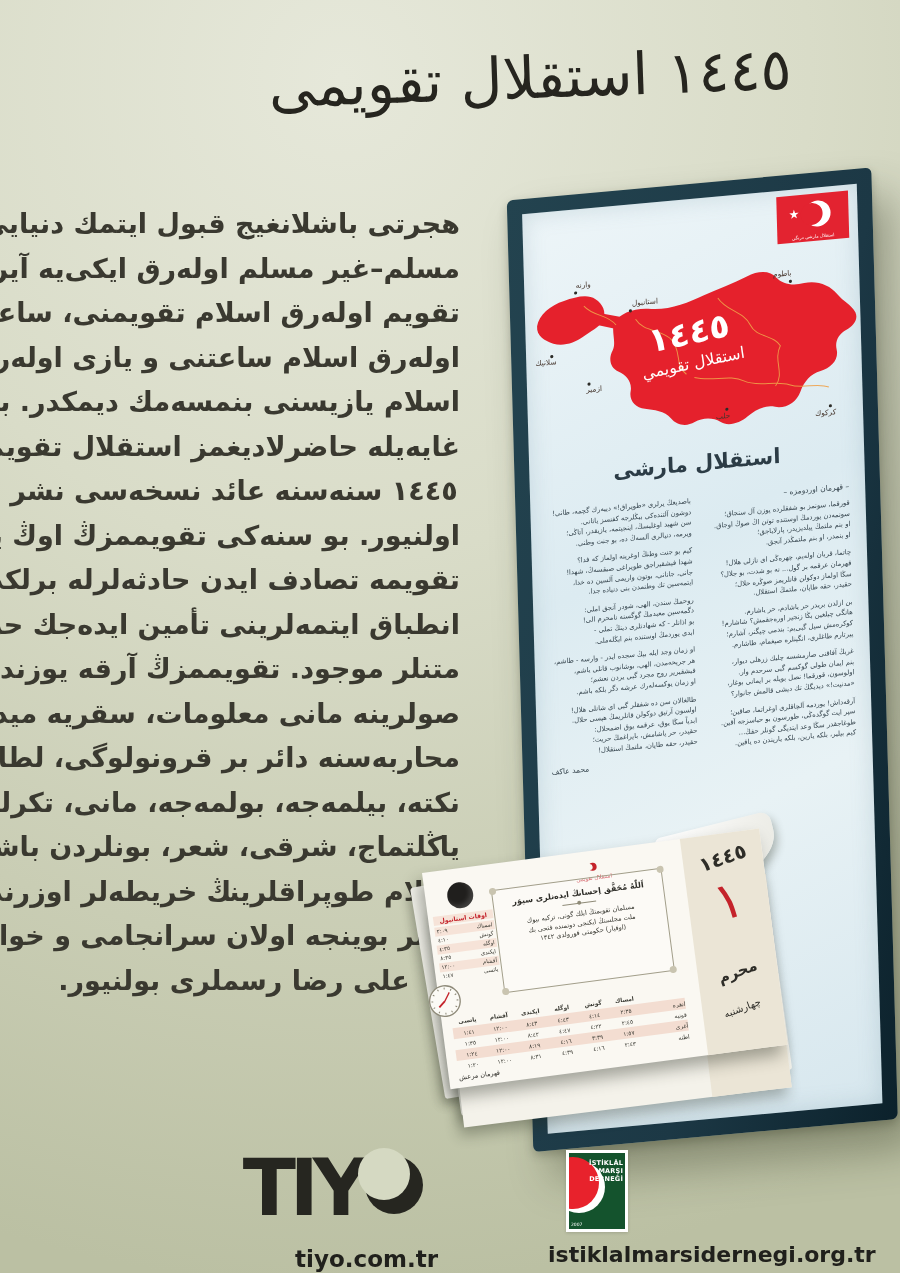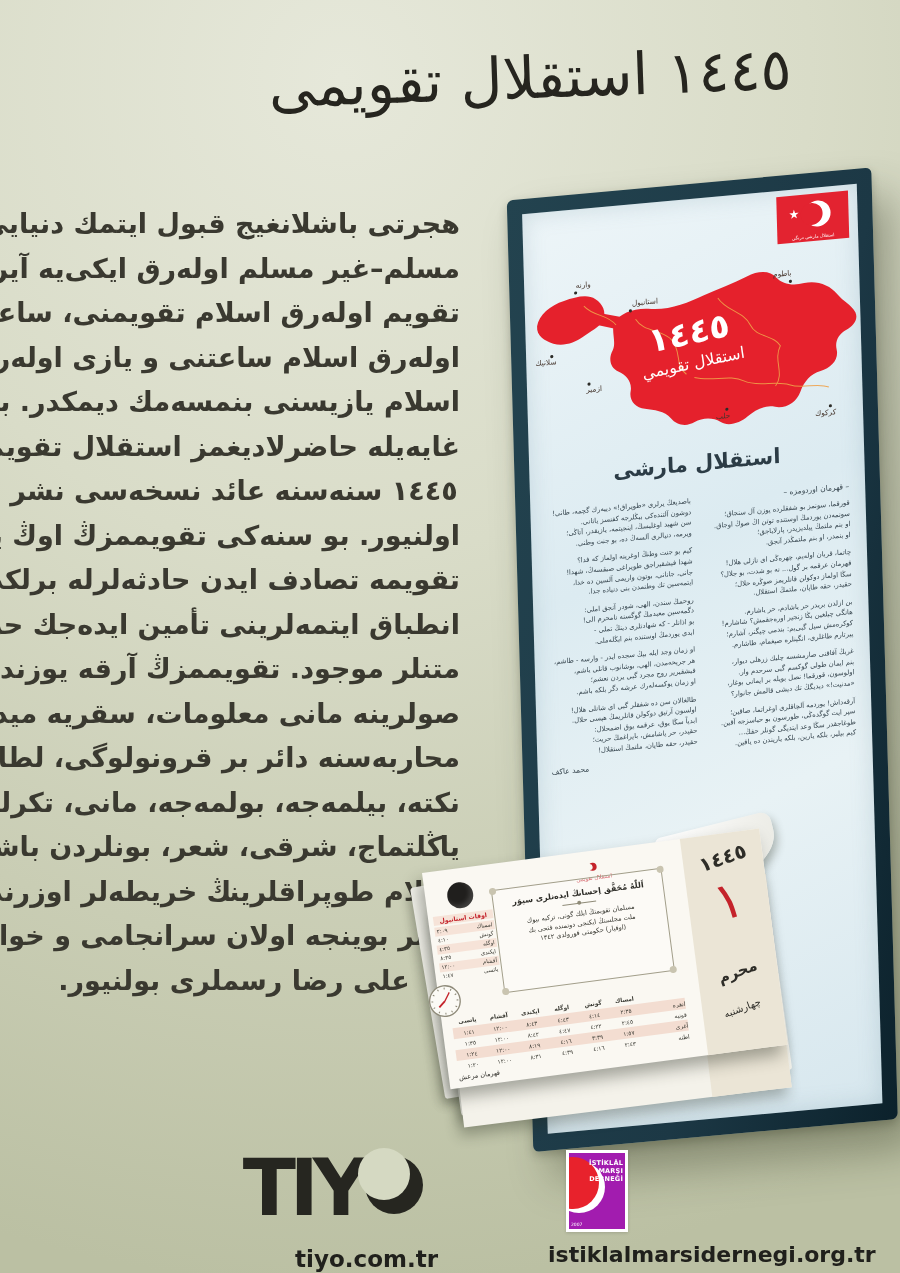--- a/index.html
+++ b/index.html
@@ -142,21 +142,21 @@
   
   #tiyo{position:absolute;left:228px;top:1152px;width:210px;text-align:right;}
   .tiyo-mark{display:flex;justify-content:center;align-items:flex-start;height:78px;}
   .tiyo-text{font-size:78px;font-weight:900;letter-spacing:-6px;color:#262620;line-height:72px;font-family:"DejaVu Sans",sans-serif;}
   .tiyo-cres{position:relative;width:58px;height:58px;margin:4px 0 0 2px;}
   .tiyo-cres .b1{position:absolute;inset:0;border-radius:50%;background:#262620;}
   .tiyo-cres .b2{position:absolute;left:-7px;top:-8px;width:52px;height:52px;border-radius:50%;background:#d5d9c2;}
   .tiyo-url{margin-top:16px;font-size:23px;font-weight:bold;color:#20201c;}
   #imd{position:absolute;left:548px;top:1150px;width:260px;}
   .imd-logo{position:relative;width:56px;height:76px;margin-left:18px;background:#fff;padding:3px;box-shadow:0 1px 3px rgba(0,0,0,.15);}
-  .imd-red{position:relative;width:100%;height:100%;background:#a21caf;overflow:hidden;}
+  .imd-red{position:relative;width:100%;height:100%;background:#14532d;overflow:hidden;}
   .imd-c1{position:absolute;left:-16px;top:8px;width:52px;height:52px;border-radius:50%;background:#fff;}
   .imd-c2{position:absolute;left:-22px;top:4px;width:52px;height:52px;border-radius:50%;background:#e8222c;}
   .imd-lines{position:absolute;right:2px;top:6px;text-align:right;}
   .imd-lines div{color:#fff;font-size:6.5px;font-weight:bold;line-height:8px;letter-spacing:.2px;}
   .imd-year{position:absolute;left:2px;bottom:2px;color:#fff;font-size:4.5px;}
   .imd-url{margin-top:10px;font-size:22px;font-weight:bold;color:#20201c;}
 </style>
 </head>
 <body>
 

